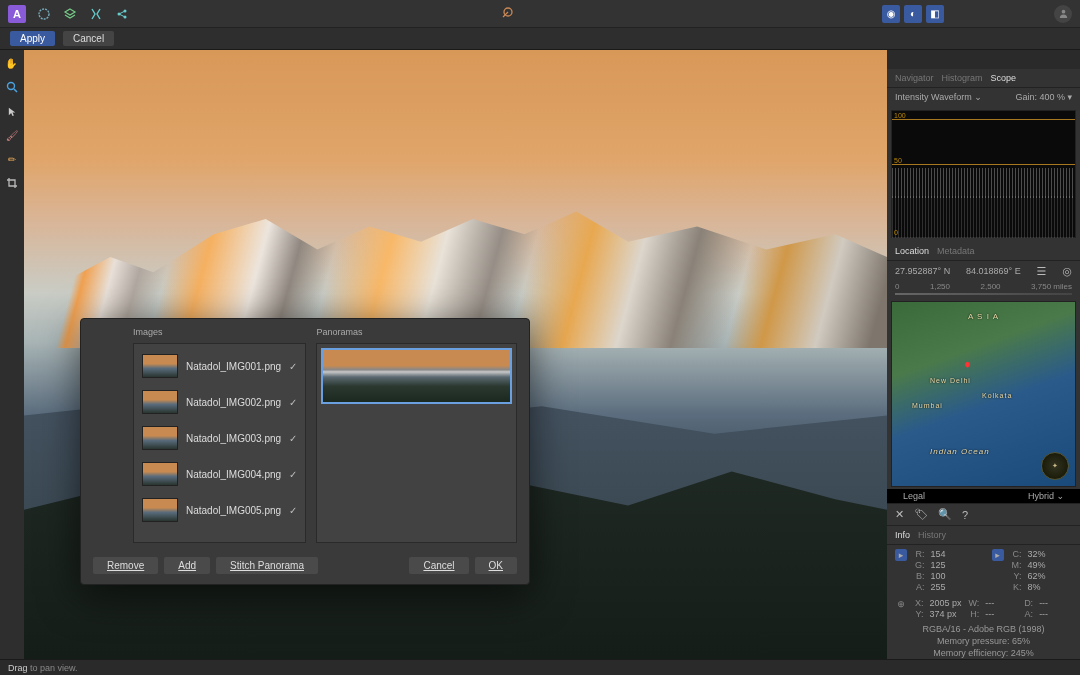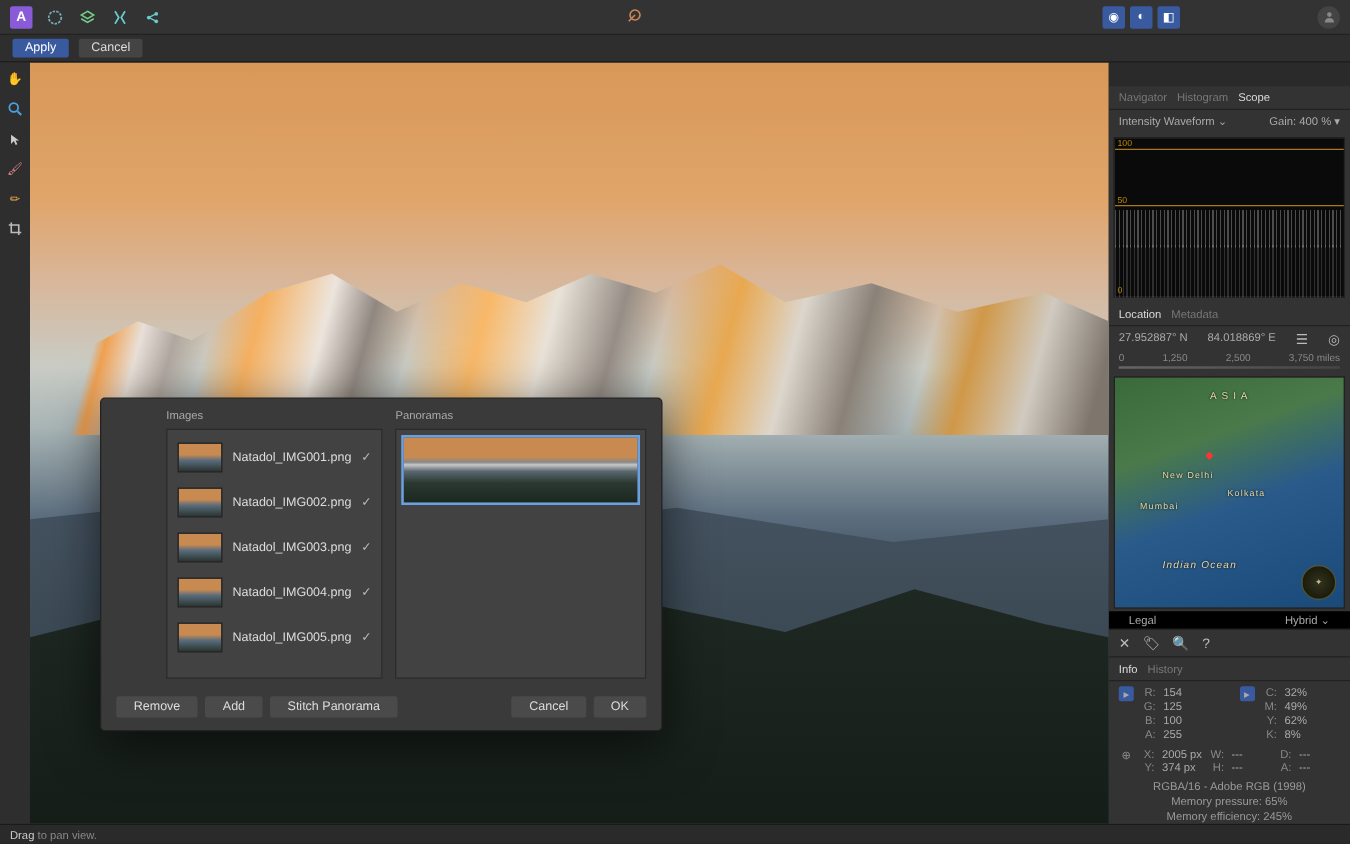--- a/index.html
+++ b/index.html
@@ -28,21 +28,21 @@
                   #e8a850 64%, #dcd6cc 70%, #8a8278 76%, transparent 82%,
                   #d09848 86%, #d0cac0 92%, #7e766c 98%);
   clip-path: polygon(0% 70%, 5% 55%, 10% 40%, 15% 50%, 22% 25%, 28% 15%, 34% 35%, 40% 20%, 46% 30%, 52% 15%, 58% 25%, 64% 10%, 70% 30%, 78% 20%, 86% 35%, 94% 25%, 100% 40%, 100% 100%, 0% 100%);
 }
 .forehills { position:absolute; top:48%; left:0; right:0; height:30%; background: linear-gradient(#4a5868, #3a4852); clip-path: polygon(0% 40%, 20% 30%, 40% 45%, 60% 35%, 80% 50%, 100% 40%, 100% 100%, 0% 100%);}
 .forest { position:absolute; bottom:0; left:0; right:0; height:35%; background: linear-gradient(#202a24, #151d18); clip-path: polygon(0% 30%, 10% 20%, 22% 35%, 34% 15%, 46% 30%, 58% 18%, 70% 28%, 82% 12%, 94% 25%, 100% 30%, 100% 100%, 0% 100%);}
 .rightpanel { width: 193px; background: #333; display: flex; flex-direction: column; font-size: 9px; overflow-y:auto;margin-top:19px;}
 .rp-tabs { display: flex; gap: 8px; padding: 4px 8px; border-bottom: 1px solid #222; }
 .rp-tab { color: #777; cursor: pointer; }
 .rp-tab.active { color: #ddd; }
-.rp-row { display:flex; justify-content:space-between; padding: 4px 8px; }
+.rp-row { display:flex; align-items:center; justify-content:space-between; padding: 4px 8px; }
 .waveform { height: 130px; background: #0a0a0a; margin: 4px; position: relative; border:1px solid #222;}
 .wf-line { position:absolute; left:0; right:0; height:1px; background:#a87820; }
 .wf-trace { position:absolute; left:0; right:0; height:30px; background: repeating-linear-gradient(90deg, rgba(255,255,255,0.3) 0 1px, transparent 1px 3px); }
 .scale { display:flex; justify-content:space-between; padding: 0 8px; font-size:8px; color:#888; }
 .scale-bar { height:2px; background:linear-gradient(90deg,#666,#444); margin:2px 8px 4px; }
 .map { height: 190px; margin: 2px 4px; position:relative; background: linear-gradient(160deg, #3a6a3a 0%, #4a7a4a 30%, #2a5a8a 55%, #1a4a7a 100%); border:1px solid #222; overflow:hidden;}
 .map-label { position:absolute; color:#e8d8a8; font-size:8px; text-shadow:0 0 2px #000; letter-spacing:1px;}
 .map-pin { position:absolute; width:5px; height:5px; background:#f33; border-radius:50% 50% 50% 0; transform:rotate(-45deg); }
 .compass { position:absolute; bottom:6px; right:6px; width:28px; height:28px; border-radius:50%; background:radial-gradient(#332,#110); border:1px solid #553; display:flex; align-items:center; justify-content:center; color:#cb8; font-size:7px;}
 .map-bot { display:flex; justify-content:space-between; align-items:center; padding:2px 16px; background:#000000;}
@@ -63,21 +63,21 @@
 .col-hdr { font-size:9px; color:#aaa; margin-bottom:6px; }
 .img-list { background:#424242; border:1px solid #2a2a2a; height:200px; overflow-y:auto; padding:4px; scrollbar-width:thin; scrollbar-color:#666 #333;}
 .img-item { display:flex; align-items:center; gap:8px; padding:6px 4px; cursor:pointer;}
 .thumb { width:36px; height:24px; background:linear-gradient(#c88a50 40%, #5a6c7d 60%, #2a3530); border:1px solid #222; flex-shrink:0;}
 .img-name { flex:1; font-size:10px; color:#ddd; }
 .check { color:#bbb; font-size:10px; }
 .pano-preview { background:#424242; border:1px solid #2a2a2a; height:200px; padding:4px;}
 .pano-thumb { width:100%; height:56px; background:linear-gradient(#c88a50 30%, #888 38%, #c8c8c8 42%, #5a6870 52%, #2a3830 70%, #1a2820); border:2px solid #6aa0e0;}
 .dlg-btnrow { display:flex; gap:6px; padding:6px 12px 10px; }
 .dlg-btnrow .gap { flex:1; }
-.dlg-btnrow .btn { padding:3px 14px; background:#4a4a4a; }
+.dlg-btnrow .btn { padding:3px 14px; background:#4a4a4a;text-decoration:underline; }
 .info-center { text-align:center; padding:1px 0; font-size:9px; color:#999;}
 .eyedrop { width:12px; height:12px; background:#3a5aa0; border-radius:2px; display:inline-flex; align-items:center; justify-content:center; margin-right:4px;}
 </style>
 </head>
 <body>
 
 <div class="topbar">
   <div class="app-icon">A</div>
   <div class="tool-ico">
       <svg width="14" height="14" viewBox="0 0 14 14">

